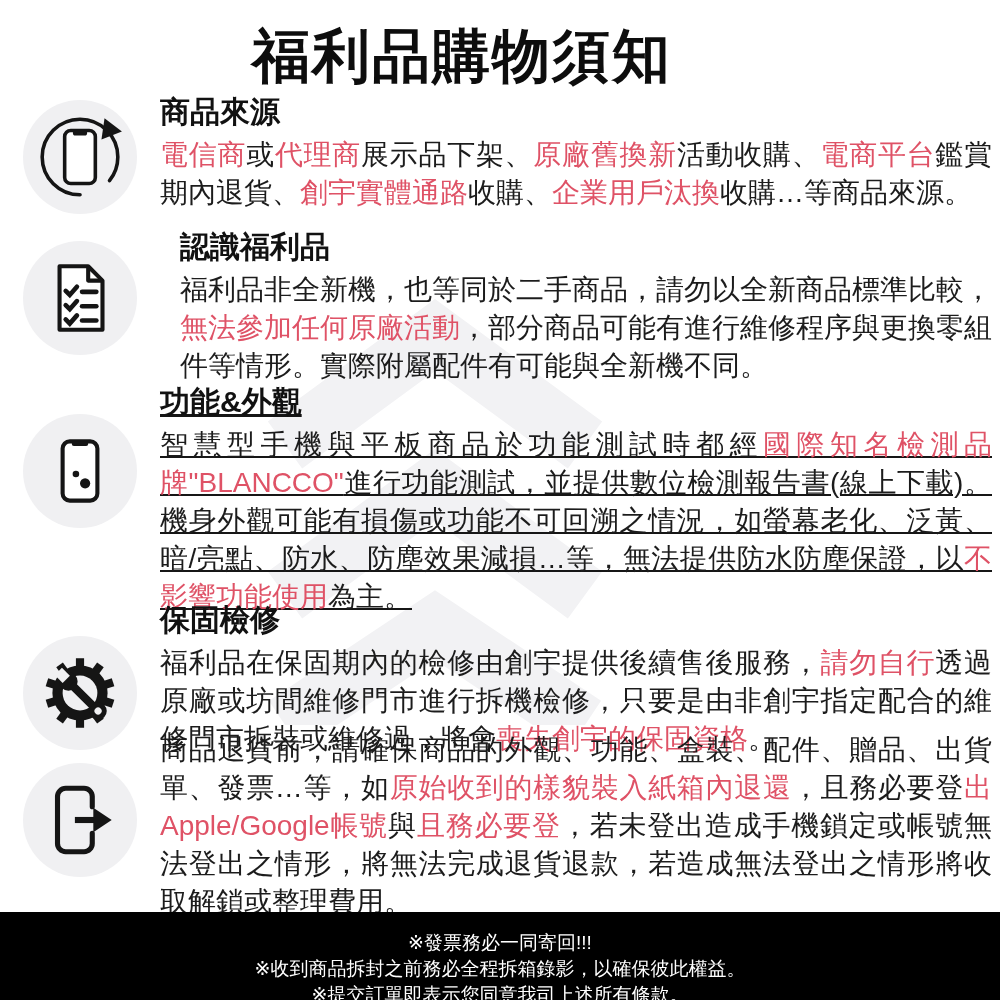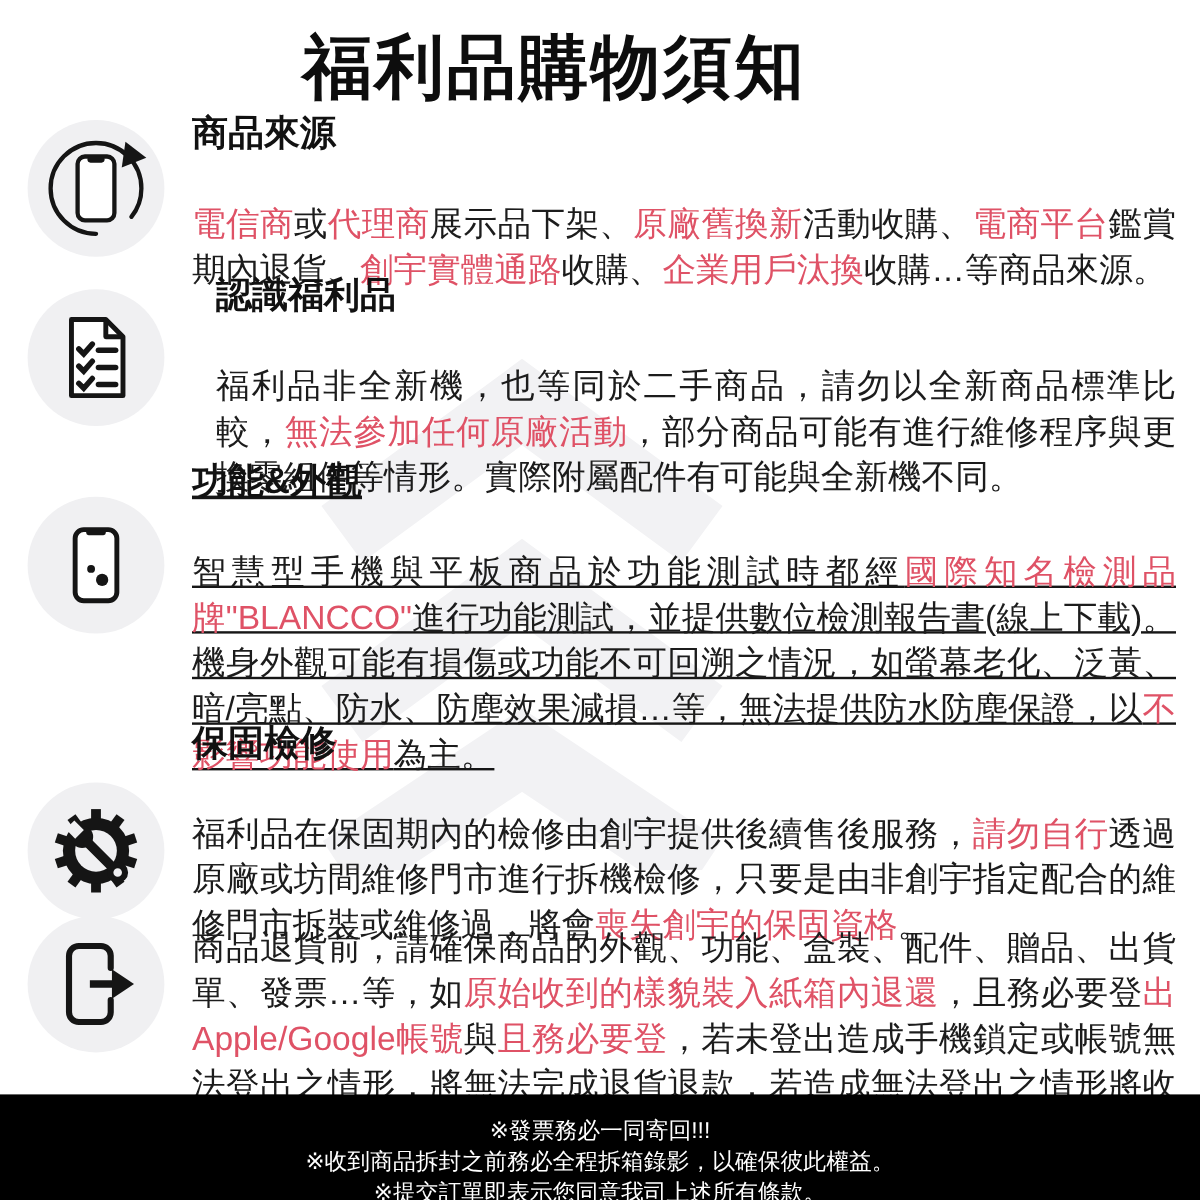--- a/index.html
+++ b/index.html
@@ -16,23 +16,23 @@
   .page-title {
     position:absolute; top:18px; left:0; width:924px; text-align:center;
     font-size:58px; font-weight:900; letter-spacing:2px; color:#0d0d0d; z-index:2;
   }
   .section { position:absolute; left:0; width:1000px; display:flex; z-index:2; }
   .icon-col { width:160px; flex:none; display:flex; justify-content:center; align-items:flex-start; }
   .icon-circle {
     width:114px; height:114px; border-radius:50%; background:#f0f0f2;
     display:flex; align-items:center; justify-content:center;
   }
-  .text-col { flex:1; padding-right:20px; }
+  .text-col { flex:1; padding-right:8px; }
   .sec-heading { font-size:30px; font-weight:700; line-height:1.05; margin-bottom:8px; color:#111; }
-  .sec-body { font-size:28px; line-height:38px; text-align:justify; color:#1c1c1c;margin-top:40px; }
+  .sec-body { font-size:28px; line-height:38px; text-align:justify; color:#1c1c1c; }
   .rd { color:#df5266; }
   .footer-bar {
     position:absolute; left:0; top:912px; width:1000px; height:114px;
     background:#000; color:#fff; z-index:3;
     display:flex; flex-direction:column; justify-content:center; align-items:center;
   }
   .footer-line { font-size:19px; line-height:26px; text-align:center; }
   
   #sec-0 { top:96px;  } #sec-0 .icon-circle { margin-top:4px;  }
   #sec-1 { top:231px;gap:20px; } #sec-1 .icon-circle { margin-top:10px; }

